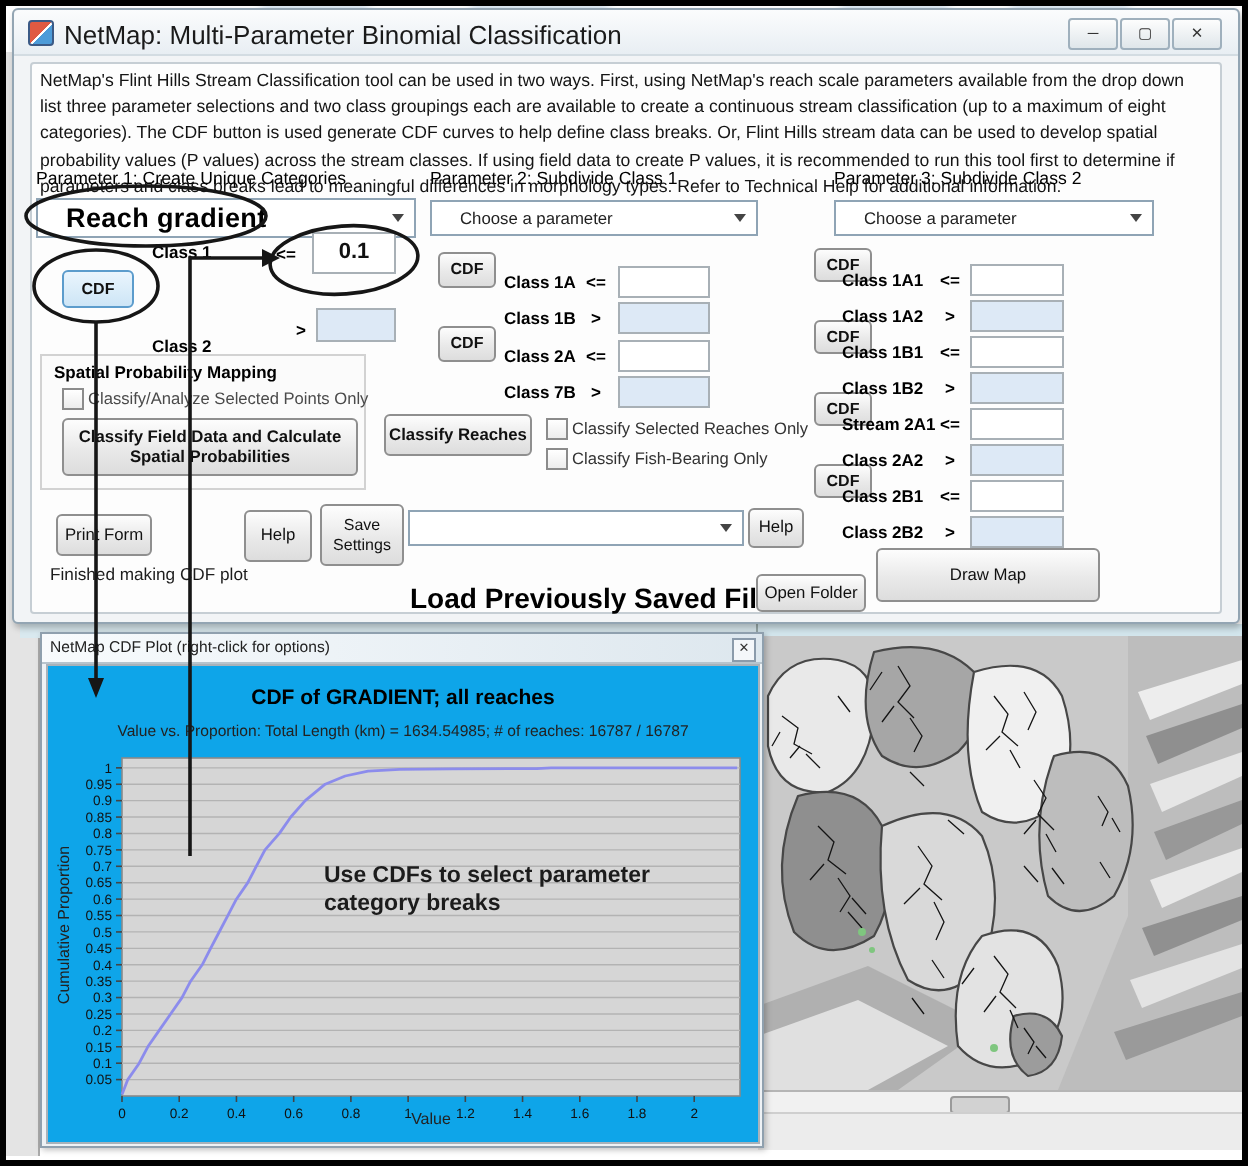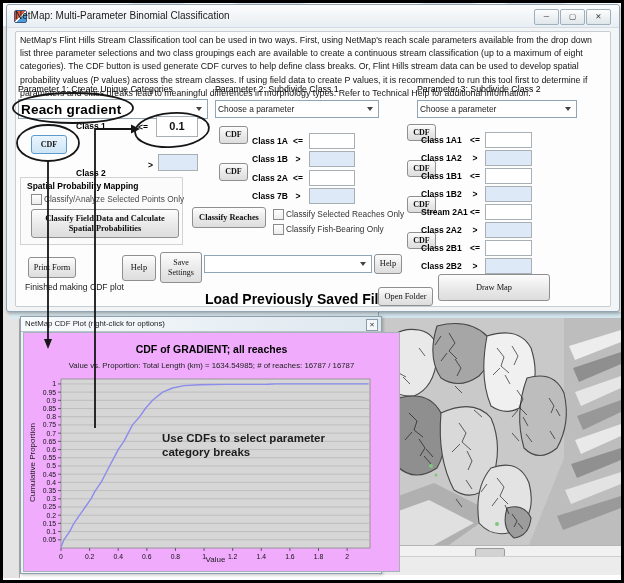--- a/index.html
+++ b/index.html
@@ -11,40 +11,40 @@
   #left-strip{left:2px;top:26px;width:16px;height:552px;background:#e4e4e4;
               border-left:1px solid #aaa;border-right:1px solid #aaa;}
   .smudge{top:0;height:8px;background:#b9cfe4;opacity:.55;filter:blur(2px);border-radius:4px;}
   
   #dialog{left:6px;top:4px;width:612px;height:306px;background:#f2f4f6;
           border:1px solid #93a5b3;border-radius:3px;box-shadow:1px 2px 3px rgba(0,0,0,.25);z-index:10;}
   #titlebar{left:0;top:0;right:0;height:22px;background:linear-gradient(180deg,#fbfcfd,#e8eef3);
             border-bottom:1px solid #d3dce2;border-radius:3px 3px 0 0;}
   #app-icon{left:7px;top:5px;width:11px;height:11px;border:1px solid #3b5a86;border-radius:2px;
             background:linear-gradient(135deg,#e05a42 0 48%,#ffffff 48% 55%,#4d9bd8 55% 100%);}
-  #title-text{left:8px;top:5px;font-size:10px;color:#1a1a1a;}
+  #title-text{left:25px;top:5px;font-size:13px;color:#1a1a1a;}
   #win-buttons{right:8px;top:4px;height:15px;}
   .winbtn{display:inline-block;width:23px;height:14px;margin-left:1px;border:1px solid #9fb0bd;border-radius:2px;
           background:linear-gradient(#fdfdfd,#dfe6ea);font-size:7.5px;line-height:13px;text-align:center;color:#333;vertical-align:top;}
   #content{left:8px;top:26px;width:594px;height:274px;background:#fdfdfd;border:1px solid #c6ced4;border-radius:2px;}
   
   #intro{left:20px;top:34px;width:584px;font-size:8.8px;line-height:1.5;color:#141414;}
   .colhead{font-size:8.8px;font-weight:normal;color:#000;}
   .combo{background:#fff;border:1px solid #8fa4b5;}
   .combo .arrow{position:absolute;right:5px;top:50%;margin-top:-2px;width:0;height:0;
                 border-left:3.5px solid transparent;border-right:3.5px solid transparent;border-top:4.5px solid #444;}
-  .combo .ctext{position:absolute;left:2px;top:50%;transform:translateY(-50%);font-size:8.4px;color:#222;white-space:nowrap;}
+  .combo .ctext{position:absolute;left:14px;top:50%;transform:translateY(-50%);font-size:8.4px;color:#222;white-space:nowrap;}
   #p1-combo .ctext{font-size:13.5px;font-weight:bold;color:#000;letter-spacing:.2px;}
   .lbl{font-size:8.5px;font-weight:bold;color:#000;white-space:nowrap;}
   .op{font-size:8.5px;font-weight:bold;color:#000;}
   .field{border:1px solid #a8b0b6;}
   .white{background:#ffffff;}
   .blue{background:#dde9f6;}
   .btn{background:linear-gradient(#fdfdfd,#e9e9e9 55%,#dddddd);border:1px solid #8f8f8f;border-radius:3px;
-       font-size:8.4px;color:#111;text-align:center;display:flex;align-items:center;justify-content:center;line-height:1.15;font-family:Liberation Serif, serif;}
+       font-size:8.4px;color:#111;text-align:center;display:flex;align-items:center;justify-content:center;line-height:1.15;}
   .btn.bold{font-weight:bold;}
   .btn.cdf{font-size:8px;font-weight:bold;}
   .btn.cdf-hl{background:linear-gradient(#eaf5fd,#cde5f6);border-color:#5c9ccc;}
   .cb{width:9px;height:9px;border:1px solid #8b8b8b;background:linear-gradient(#fff,#ececec);}
   .cb-label{font-size:8.3px;color:#4a4a4a;white-space:nowrap;}
   #spatial-group{left:20px;top:177px;width:161px;height:66px;border:1px solid #d2d2d2;background:#fbfbfb;}
   .status-text{font-size:8.6px;color:#1c1c1c;}
   
   .prow{position:absolute;height:16px;margin-top:15px;}
   .prow .rl{position:absolute;left:0;top:3px;}
@@ -64,21 +64,21 @@
   #map-thumb{left:96px;top:2px;width:28px;height:7px;background:#d2d2d2;border:1px solid #9a9a9a;border-radius:2px;}
   #map-status{left:0;top:244px;width:242px;height:18px;background:#ececec;border-top:1px solid #cfcfcf;}
   
   #cdfwin{left:20px;top:316px;width:360px;height:256px;background:#eef2f5;border:1px solid #8fa0ae;z-index:20;
           box-shadow:1px 1px 3px rgba(0,0,0,.25);}
   #cdf-titlebar{left:0;top:0;width:100%;height:14px;background:linear-gradient(90deg,#f8fbfd,#dde7ee);
                 border-bottom:1px solid #b7c4cd;}
   #cdf-title-text{left:4px;top:2px;font-size:7.8px;color:#222;white-space:nowrap;}
   #cdf-close{right:3px;top:2px;width:10px;height:10px;border:1px solid #8b9bab;background:#f4f7fa;
              font-size:6.5px;line-height:9px;text-align:center;color:#333;}
-  #cdf-body{left:2px;top:15px;width:355px;height:238px;background:#f0abfc;border:1px solid #a8b2ba;padding-left:20px;}
+  #cdf-body{left:2px;top:15px;width:355px;height:238px;background:#0ea5e9;border:1px solid #a8b2ba;}
   #chart-title{left:0;top:10px;width:100%;text-align:center;font-size:10.5px;font-weight:bold;color:#000;}
   #chart-subtitle{left:0;top:28px;width:100%;text-align:center;font-size:7.8px;color:#222;}
   #plot-svg{left:0;top:0;width:355px;height:238px;}
   #chart-ylabel{left:-51px;top:124px;width:120px;height:11px;transform:rotate(-90deg);
                 text-align:center;font-size:8px;color:#222;}
   #chart-xlabel{left:37px;top:222px;width:309px;text-align:center;font-size:8px;color:#222;}
   #chart-note{left:138px;top:98px;width:210px;font-size:11.5px;font-weight:bold;color:#1c1c1c;line-height:1.25;}
   
   #overlay{left:0;top:0;width:624px;height:583px;z-index:45;pointer-events:none;}
 </style>

